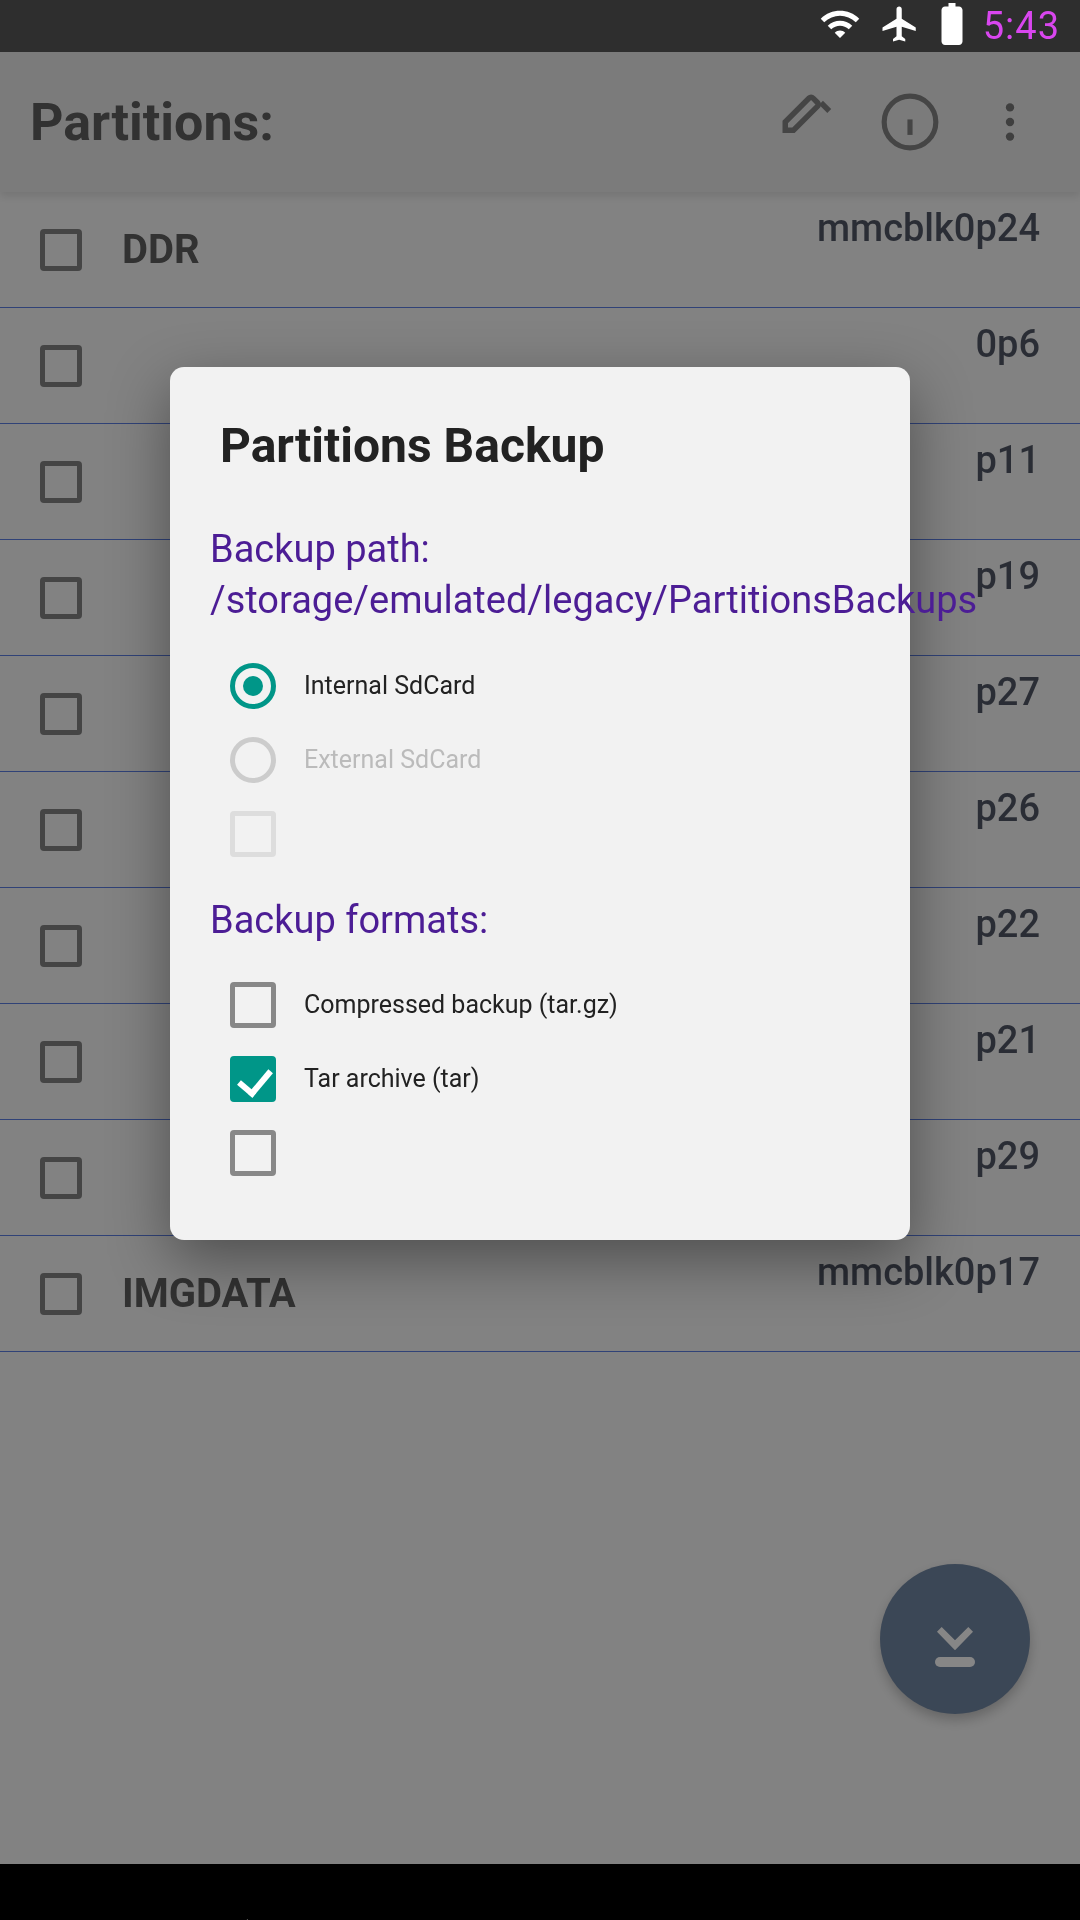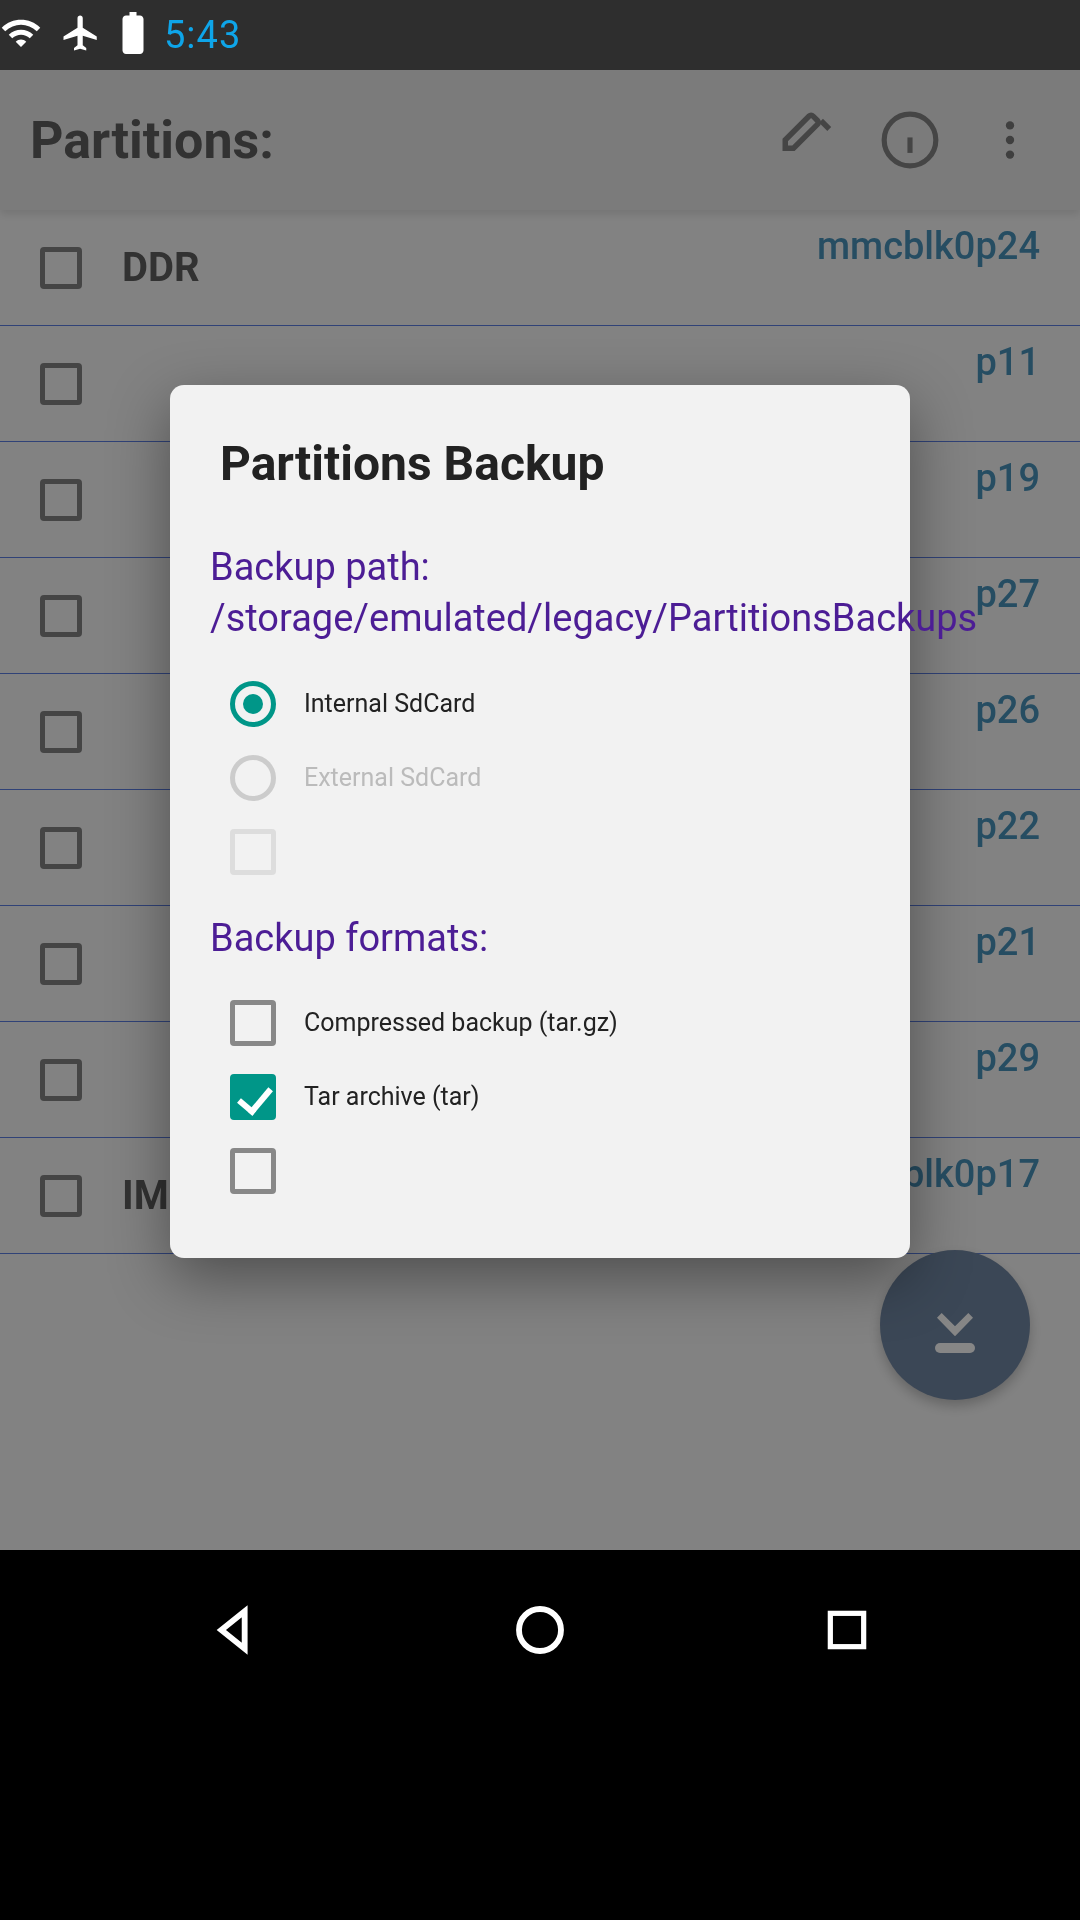--- a/index.html
+++ b/index.html
@@ -1,31 +1,32 @@
 <!DOCTYPE html>
 <html><head>
 <meta charset="utf-8">
 <style>
   * { margin: 0; padding: 0; box-sizing: border-box; }
   html, body { width: 1080px; height: 1920px; overflow: hidden; font-family: Roboto, Arial, sans-serif; background: #000; }
   
   .status-bar {
-    height: 70px;
+    height: 52px;
     background: #2e2e2e;
     display: flex;
+    justify-content: flex-end;
     align-items: center;
     padding-right: 20px;
     gap: 18px;
-    color: #0ea5e9;
+    color: #d946ef;
   }
   .status-bar .time { font-size: 38px; font-weight: 400; letter-spacing: 1px; }
   .status-bar svg { fill: #fff; }
   
   .app-area {
-    height: 1480px;
+    height: 1812px;
     background: #f4f4f4;
     position: relative;
     overflow: hidden;
   }
   
   .app-bar {
     height: 140px;
     background: #e3e3e3;
     display: flex;
     align-items: center;
@@ -40,21 +41,21 @@
     height: 116px;
     border-bottom: 1px solid #1d4ed8;
     display: flex;
     align-items: center;
     padding: 0 40px;
   }
   .list-item .cb {
     width: 42px; height: 42px; border: 5px solid #555; border-radius: 4px; margin-right: 40px;
   }
   .list-item .name { font-size: 40px; font-weight: 700; color: #222; flex: 1; }
-  .list-item .dev { font-size: 38px; color: #0369a1; font-weight: 500; align-self: flex-start; margin-top: 14px; }
+  .list-item .dev { font-size: 38px; color: #0f172a; font-weight: 500; align-self: flex-start; margin-top: 14px; }
   
   .fab {
     position: absolute;
     right: 50px;
     bottom: 150px;
     width: 150px;
     height: 150px;
     border-radius: 50%;
     background: #3c5a80;
     display: flex;
@@ -174,20 +175,25 @@
           <circle cx="12" cy="19" r="2"></circle>
         </svg>
     </div>
   </div>
 
   <div class="list">
     <div class="list-item">
       <div class="cb"></div>
       <div class="name">DDR</div>
       <div class="dev">mmcblk0p24</div>
+    </div>
+    <div class="list-item">
+      <div class="cb"></div>
+      <div class="name"></div>
+      <div class="dev">0p6</div>
     </div>
     <div class="list-item">
       <div class="cb"></div>
       <div class="name"></div>
       <div class="dev">p11</div>
     </div>
     <div class="list-item">
       <div class="cb"></div>
       <div class="name"></div>
       <div class="dev">p19</div>

